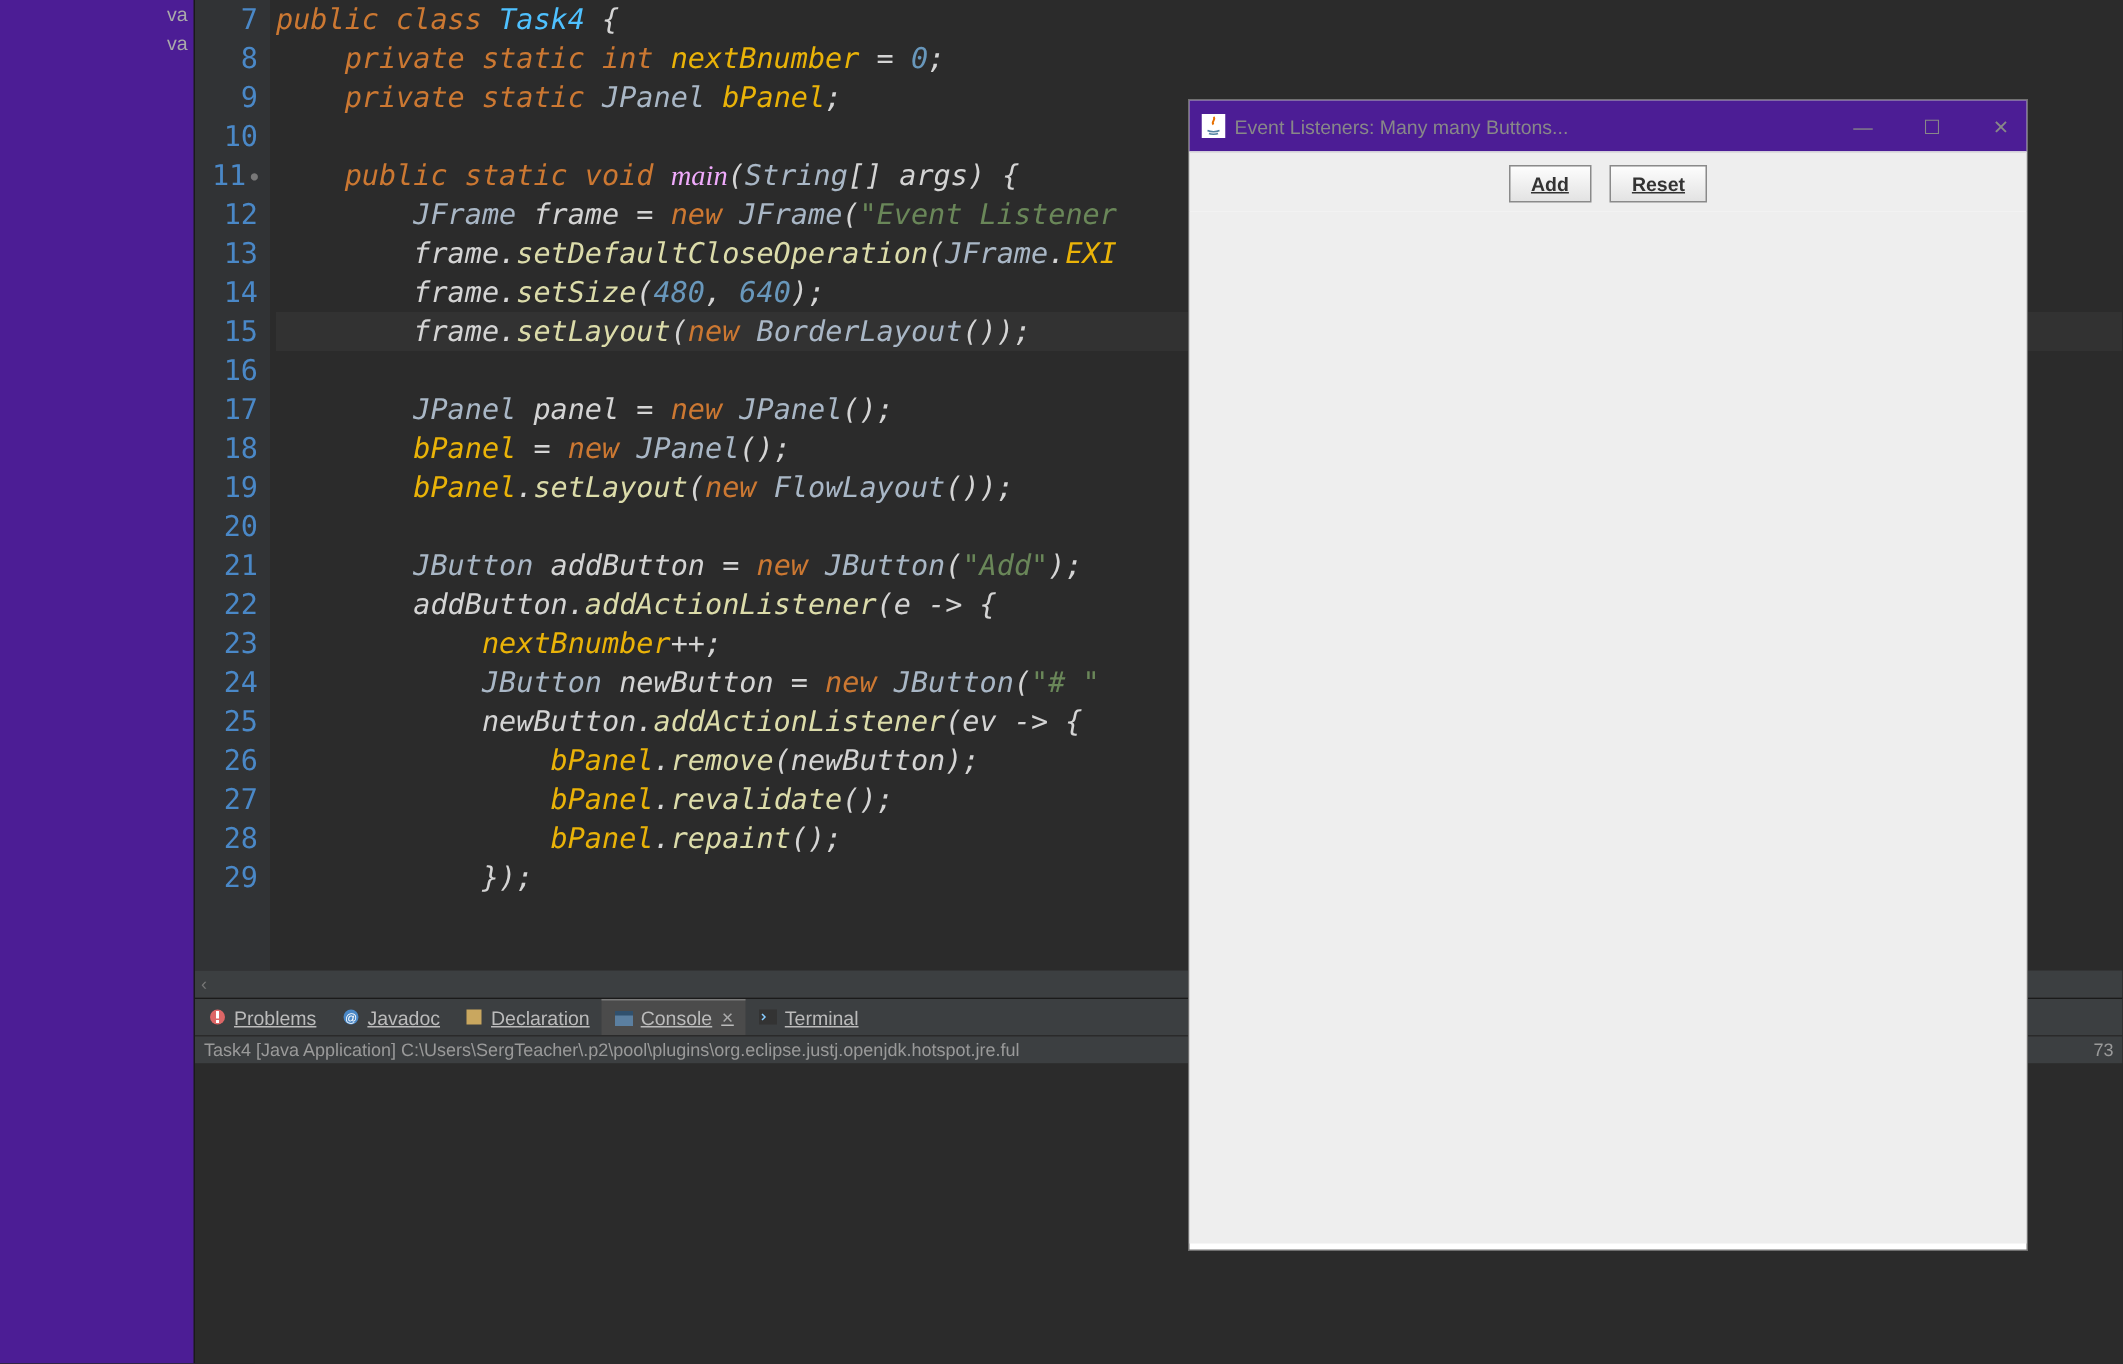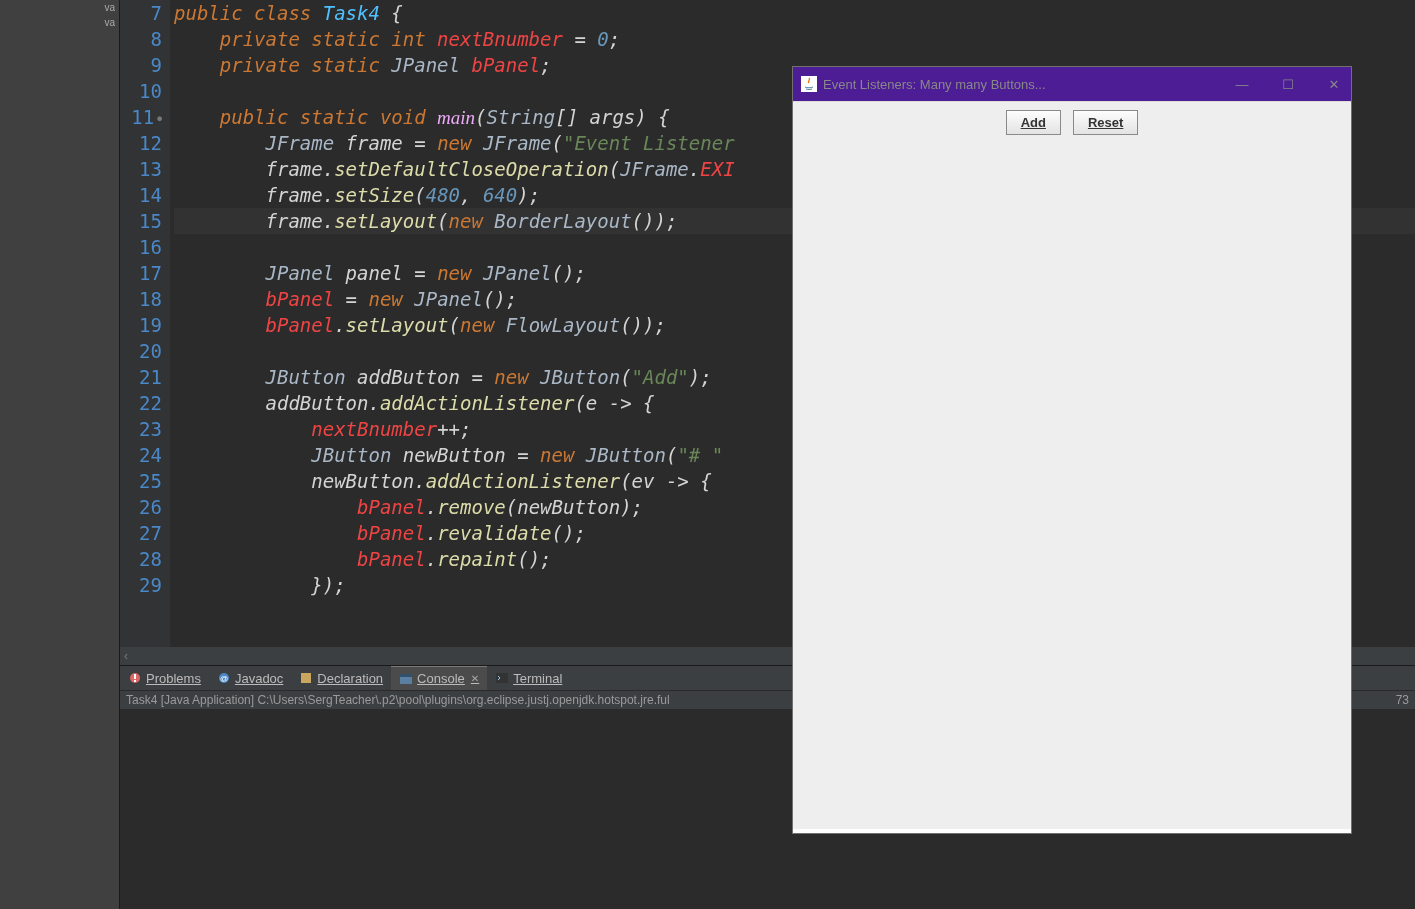--- a/index.html
+++ b/index.html
@@ -1,34 +1,34 @@
 <!DOCTYPE html>
 <html><head>
 <meta charset="utf-8">
 <style>
 html,body{margin:0;padding:0;width:1415px;height:909px;background:#2b2b2b;font-family:"Segoe UI",Arial,sans-serif;overflow:hidden;color:#bbb;}
 .ide{position:relative;width:1415px;height:909px;display:flex;}
-.sidebar{width:120px;background:#404040;border-right:1px solid #1a1a1a;box-sizing:border-box;font-size:10px;color:#aaa;}
+.sidebar{width:130px;background:#4c1d95;border-right:1px solid #1a1a1a;box-sizing:border-box;font-size:13px;color:#aaa;}
 .sidebar .item{padding:2px 4px;text-align:right;}
 .main{flex:1;display:flex;flex-direction:column;}
 .editor{flex:1;display:flex;background:#2b2b2b;overflow:hidden;}
 .gutter{width:50px;background:#313335;text-align:right;padding-right:8px;box-sizing:border-box;font-family:Consolas,monospace;font-size:19px;line-height:26px;color:#606366;padding-top:0;}
 .gutter .ln{height:26px;}
 .gutter .ln.blue{color:#4a88c7;border-left:3px solid #4a88c7;padding-left:2px;margin-left:-5px;}
 .gutter .ln.anno::after{content:"●";font-size:8px;color:#787878;margin-left:3px;vertical-align:middle;}
 .code{flex:1;font-family:Consolas,monospace;font-size:19px;line-height:26px;white-space:pre;color:#d4d4d4;font-style:italic;padding-left:4px;}
 .code .row{height:26px;}
 .code .row.hl{background:#323232;}
 .kw{color:#cc7832;}
 .type3{color:#a9b7c6;}
 .fn{color:#f0abfc;font-family:Liberation Serif, serif;}
 .mname{color:#dcdcaa;}
 .str{color:#6a8759;}
 .num{color:#6897bb;}
-.ital{color:#ef4444;}
+.ital{color:#eab308;}
 .id{color:#d4d4d4;}
 .cls{color:#4fc1ff;}
 .hscroll{height:18px;background:#3c3f41;position:relative;}
 .hscroll .larrow{position:absolute;left:4px;top:2px;color:#777;font-size:12px;}
 .bottom-tabs{height:24px;background:#3c3f41;border-top:1px solid #1a1a1a;display:flex;align-items:center;font-size:13px;color:#bbb;}
 .bottom-tabs .tab{padding:0 8px;display:flex;align-items:center;gap:4px;height:24px;text-decoration:underline;}
 .bottom-tabs .tab.active{background:#4b4b4b;border-top:1px solid #7a7a7a;}
 .bottom-tabs .ticon{width:14px;height:14px;display:inline-block;}
 .bottom-tabs .close{color:#aaa;margin-left:2px;font-size:10px;}
 .console-info{height:18px;background:#3c3f41;font-size:12px;color:#9a9a9a;padding:0 6px;display:flex;align-items:center;border-top:1px solid #2a2a2a;}

